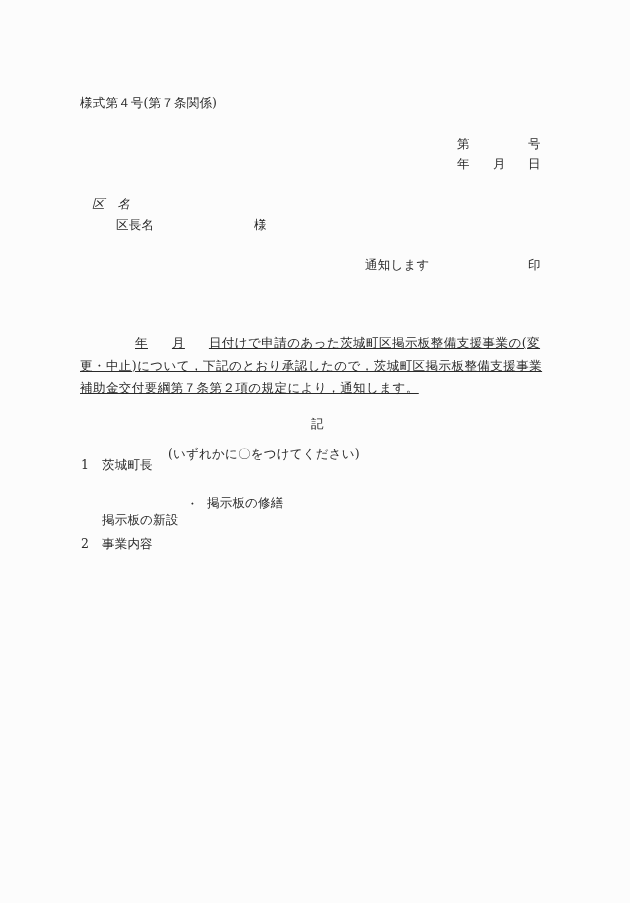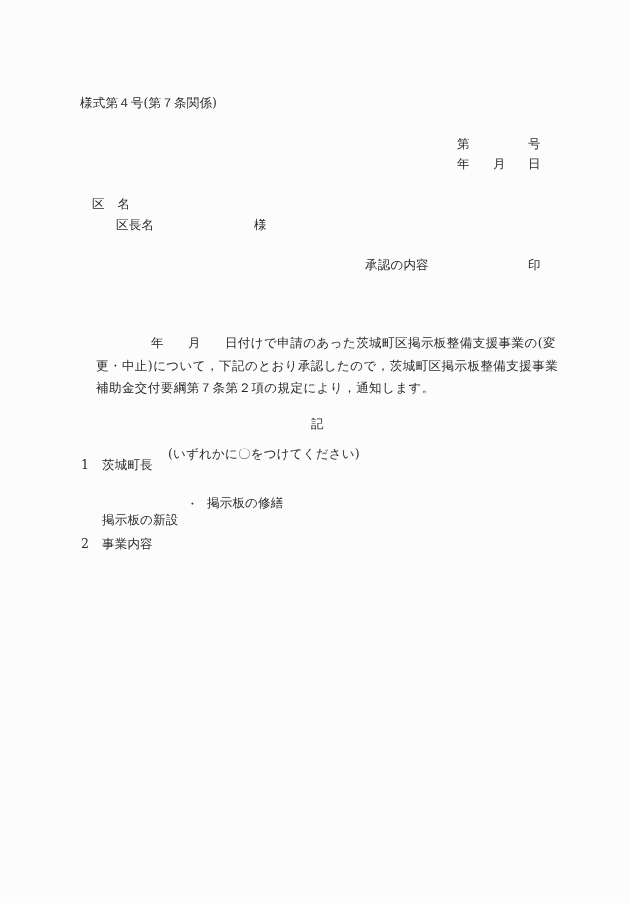--- a/index.html
+++ b/index.html
@@ -24,51 +24,52 @@
       height: 903px;
       background: #fcfcfc;
     }
     .abs {
       position: absolute;
       white-space: nowrap;
       letter-spacing: 0.2px;
     }
     .para {
       position: absolute;
-      left: 96px;
+      left: 80px;
       top: 332px;
       width: 472px;
       line-height: 22.5px;
       white-space: normal;
       word-break: break-all;
       letter-spacing: 0.45px;
+      text-decoration: underline;
     }
     .para .gap1 { display: inline-block; width: 55px; }
     .para .gap2 { display: inline-block; width: 24px; }
     .para .gap3 { display: inline-block; width: 24px; }
   </style>
 </head>
 <body>
 
 <div class="page">
 
   <div class="abs" style="left:80px; top:97px;">様式第４号(第７条関係)</div>
 
   <div class="abs" style="left:457px; top:138px;">第</div>
   <div class="abs" style="left:528px; top:138px;">号</div>
 
   <div class="abs" style="left:457px; top:158px;">年</div>
   <div class="abs" style="left:493px; top:158px;">月</div>
   <div class="abs" style="left:528px; top:158px;">日</div>
 
-  <div class="abs" style="left:92px; top:198px;">区　名</div>
+  <div class="abs" style="left:92px; top:198px;font-style:italic;">区　名</div>
   <div class="abs" style="left:92px; top:219px;padding-left:24px;">区長名</div>
   <div class="abs" style="left:254px; top:219px;">様</div>
 
-  <div class="abs" style="left:365px; top:259px;">承認の内容</div>
+  <div class="abs" style="left:365px; top:259px;">通知します</div>
   <div class="abs" style="left:528px; top:259px;">印</div>
 
 
   <div class="para">
     <span class="gap1"></span><span>年</span><span class="gap2"></span><span>月</span><span class="gap3"></span><span>日付けで申請のあった茨城町区掲示板整備支援事業の(変更・中止)について，下記のとおり承認したので，茨城町区掲示板整備支援事業補助金交付要綱第７条第２項の規定により，通知します。</span>
   </div>
 
   <div class="abs" style="left:311px; top:418px;">記</div>
 
   <div class="abs" style="left:81px; top:459px;">1</div>

